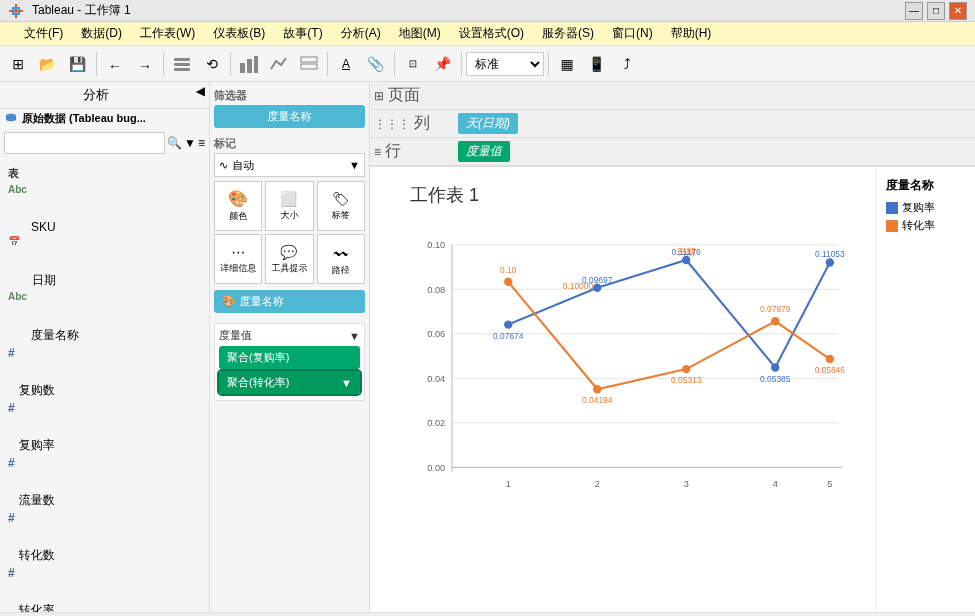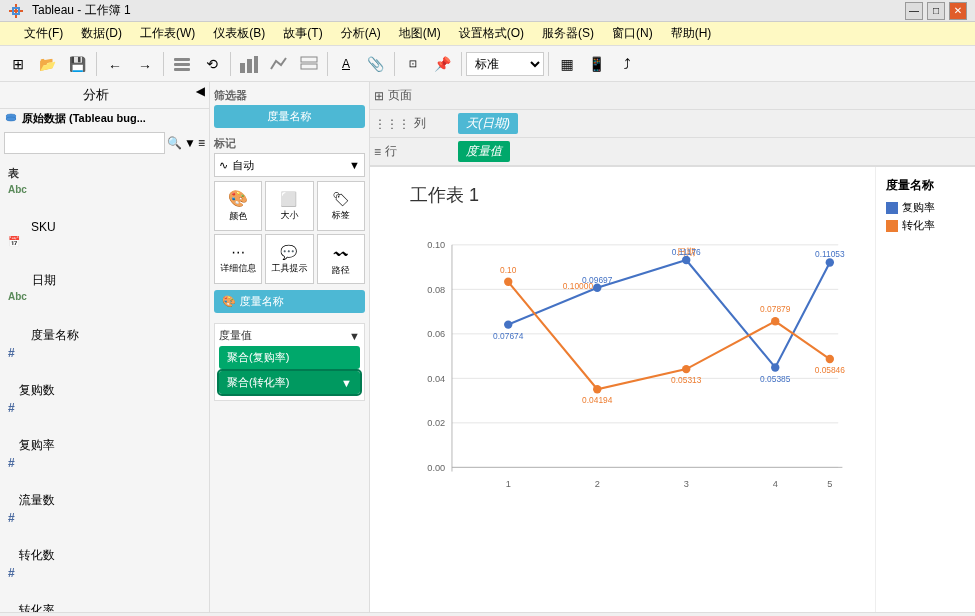--- a/index.html
+++ b/index.html
@@ -52,21 +52,21 @@
     .marks-buttons { display: grid; grid-template-columns: 1fr 1fr 1fr; gap: 3px; margin-top: 4px; }
     .marks-btn { border: 1px solid #ccc; background: white; height: 50px; display: flex; flex-direction: column; align-items: center; justify-content: center; cursor: pointer; font-size: 10px; gap: 2px; }
     
     
     #right-panel { flex: 1; display: flex; flex-direction: column; background: white; }
     
     #shelf-area { background: #f0f0f0; border-bottom: 1px solid #ddd; }
     .shelf-row { display: flex; align-items: center; height: 28px; border-bottom: 1px solid #ddd; padding: 0 4px; gap: 4px; }
     .shelf-label-area { display: flex; align-items: center; gap: 4px; width: 80px; }
     .shelf-icon { font-size: 12px; color: #555; }
-    .shelf-label { font-size: 12px; color: #555; }
+    .shelf-label { font-size: 16px; color: #555; }
     .shelf-chip { background: #4db8d4; color: white; border-radius: 2px; padding: 2px 8px; font-size: 12px; font-style: italic; }
     .shelf-chip-green { background: #00a86b; }
     
     
     #chart-container { display: flex; flex: 1; }
     #chart-main { flex: 1; position: relative; padding: 16px 20px 20px 40px; }
     #chart-title { font-size: 18px; color: #333; margin-bottom: 8px; }
     #chart-svg { width: 100%; height: 100%; }
     
     #chart-legend { width: 100px; padding: 10px; border-left: 1px solid #eee; }

